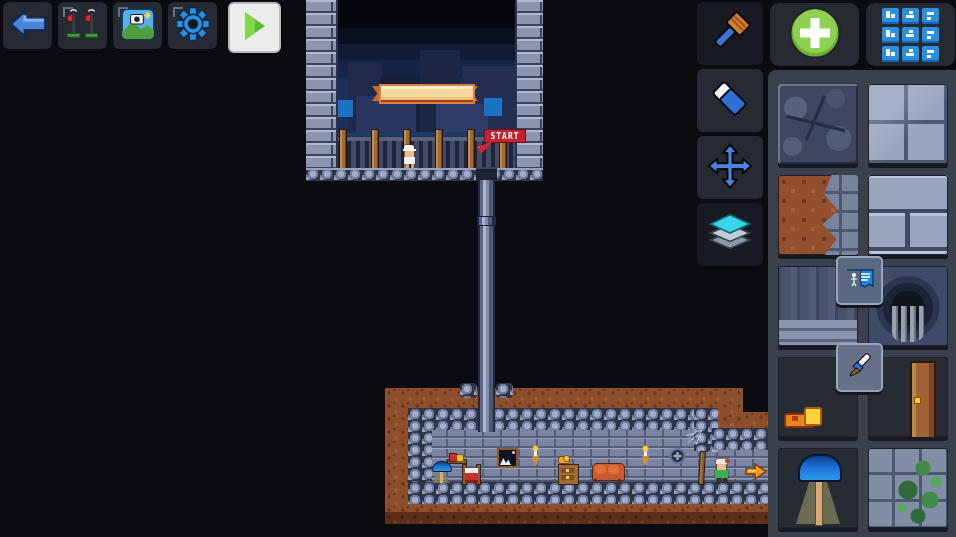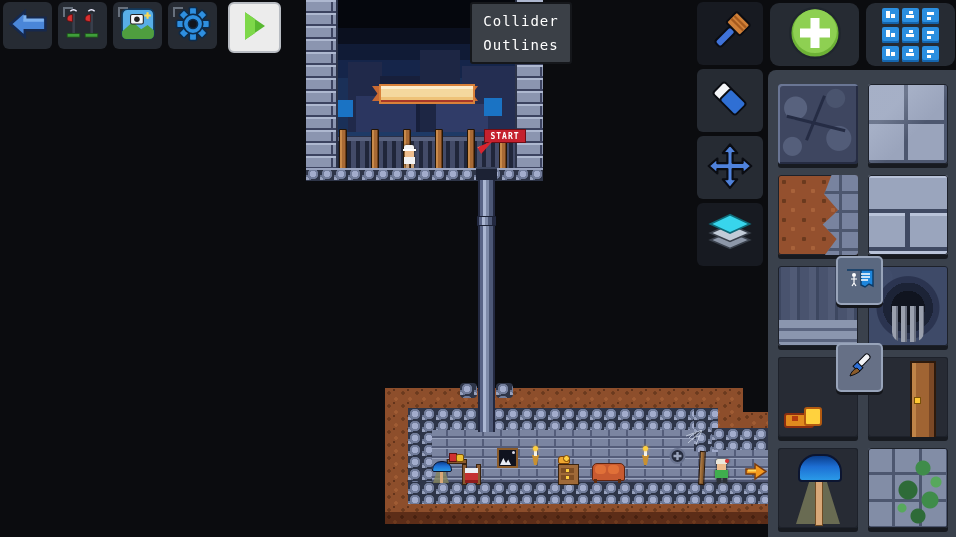--- a/index.html
+++ b/index.html
@@ -254,24 +254,20 @@
       <div class="abs" style="left:9px;top:19px;width:4px;height:5px;background:#2c3038;"></div>
     </div>
     <div class="abs" style="left:745px;top:462px;width:22px;height:19px;z-index:7;" aria-label="exit-arrow">
       <svg width="22" height="19" viewBox="0 0 22 19">
           <path d="M1 7h9V2l11 7.5L10 17v-5H1z" fill="#f59a1e" stroke="#7a3c10" stroke-width="1.5"></path>
       <path d="M3 8.5h8" stroke="#ffd95e" stroke-width="2"></path>
         </svg>
     </div>
   </div>
 
-  <div class="tooltip">
-    <span>Collider</span>
-    <span>Outlines</span>
-  </div>
 
   <div class="btn" style="left:3px;top:2px;width:49px;height:47px;" aria-label="Back">
     <span>
       <svg width="38" height="30" viewBox="0 0 24 18">
           <path d="M10 1v4h13v8H10v4L1 9z" fill="#4a86d8" stroke="#16294e" stroke-width="1.6"></path>
           <path d="M10 3.5v3h12" fill="none" stroke="#7cb0ee" stroke-width="2"></path>
         </svg>
     </span>
   </div>
   <div class="btn notch" style="left:58px;top:2px;width:49px;height:47px;" aria-label="Levels">

